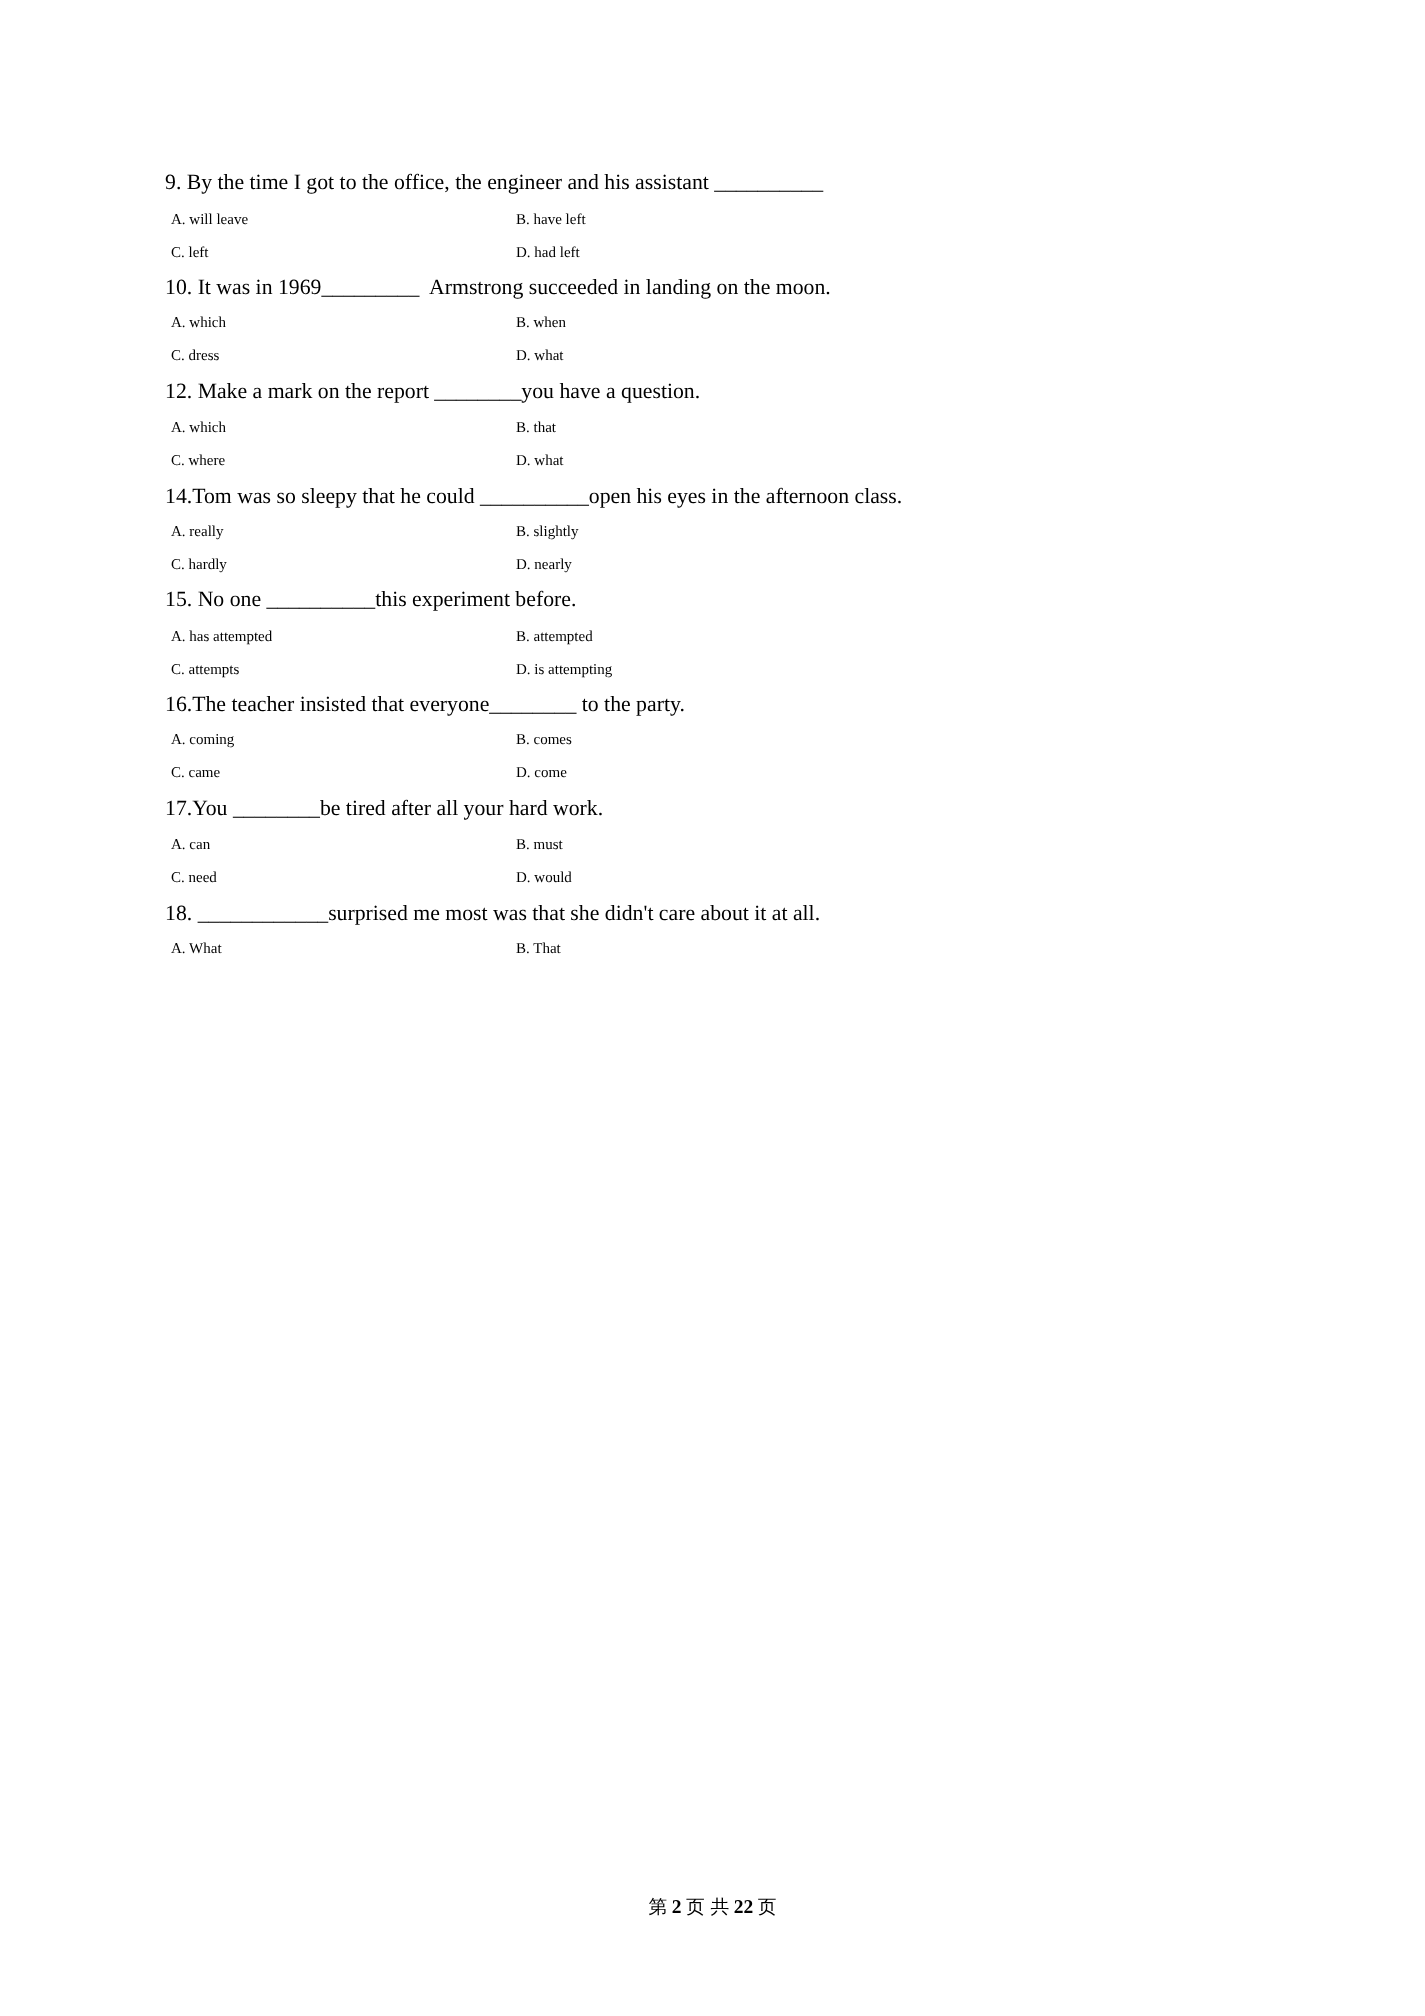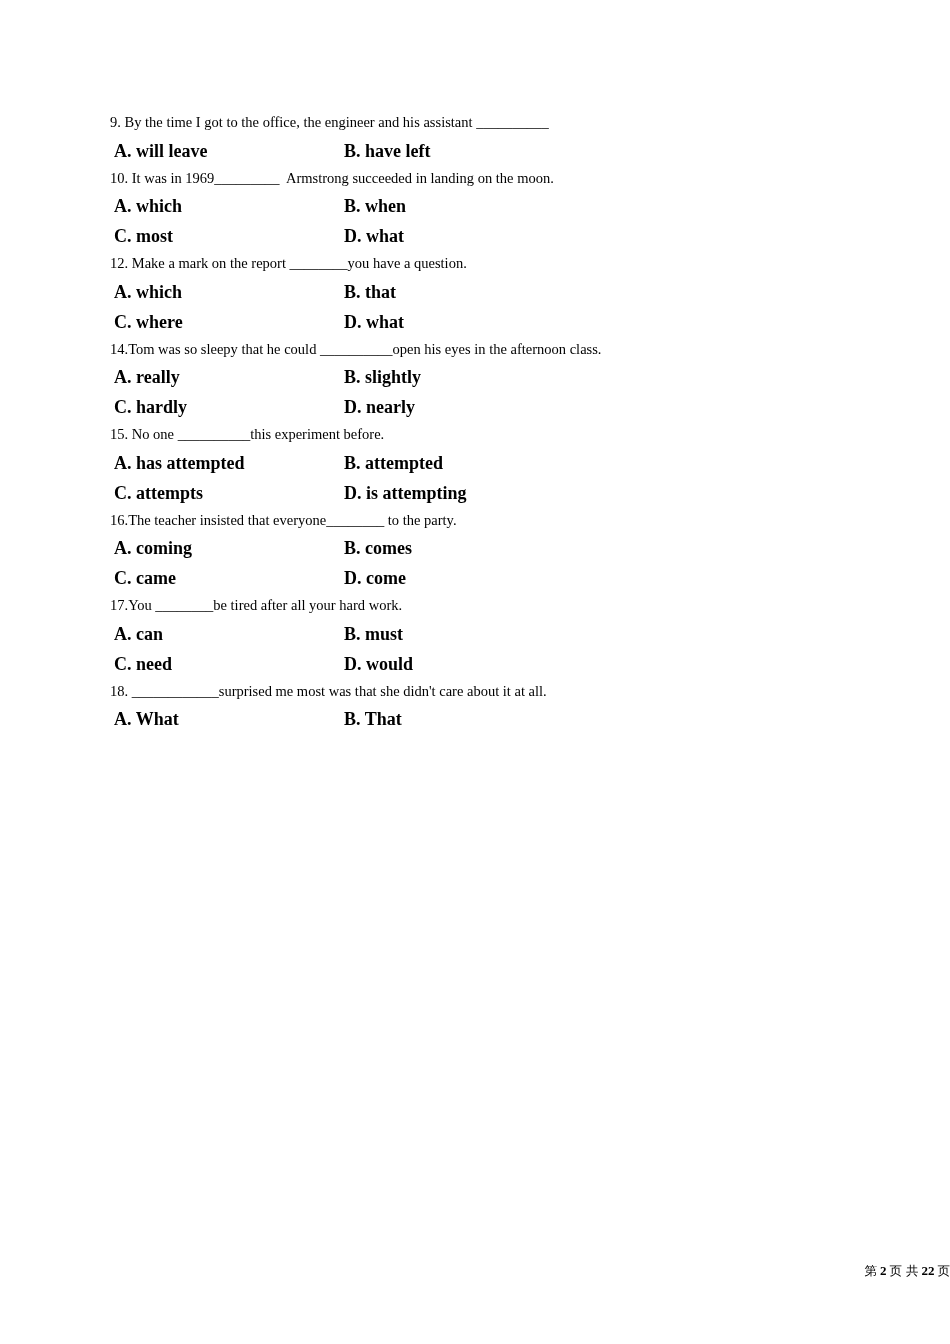--- a/index.html
+++ b/index.html
@@ -33,38 +33,37 @@
     line-height: 1.0;
     padding: 5px 0 6px 0;
     white-space: pre-wrap;
   }
   .opt-row {
     display: flex;
     width: 100%;
     padding: 6px 0 6px 0;
   }
   .opt {
-    font-size: 18px;
+    font-size: 10px;
     line-height: 1.0;
-    font-weight: bold;
   }
   .opt.first {
     width: 230px;
     flex: 0 0 230px;
     padding-left: 4px;
   }
   .opt.second {
     flex: 1 1 auto;
   }
   .footer {
     position: absolute;
     left: 0;
     right: 0;
     bottom: 64px;
-    text-align: right;
+    text-align: center;
     font-size: 13px;
     font-family: "Liberation Serif", serif;
   }
   .footer .num {
     font-weight: bold;
     padding: 0 3px;
   }
   .footer .cn {
     font-family: "DejaVu Sans", sans-serif;
     font-size: 12.5px;
@@ -75,30 +74,34 @@
 
 <div class="page">
   <div class="content">
 
     <div class="question-block">
       <div class="stem">9. By the time I got to the office, the engineer and his assistant __________</div>
       <div class="opt-row">
         <div class="opt first">A. will leave</div>
         <div class="opt second">B. have left</div>
       </div>
+      <div class="opt-row">
+        <div class="opt first">C. left</div>
+        <div class="opt second">D. had left</div>
+      </div>
     </div>
 
     <div class="question-block">
       <div class="stem">10. It was in 1969_________  Armstrong succeeded in landing on the moon.</div>
       <div class="opt-row">
         <div class="opt first">A. which</div>
         <div class="opt second">B. when</div>
       </div>
       <div class="opt-row">
-        <div class="opt first">C. most</div>
+        <div class="opt first">C. dress</div>
         <div class="opt second">D. what</div>
       </div>
     </div>
 
 
     <div class="question-block">
       <div class="stem">12. Make a mark on the report ________you have a question.</div>
       <div class="opt-row">
         <div class="opt first">A. which</div>
         <div class="opt second">B. that</div>

